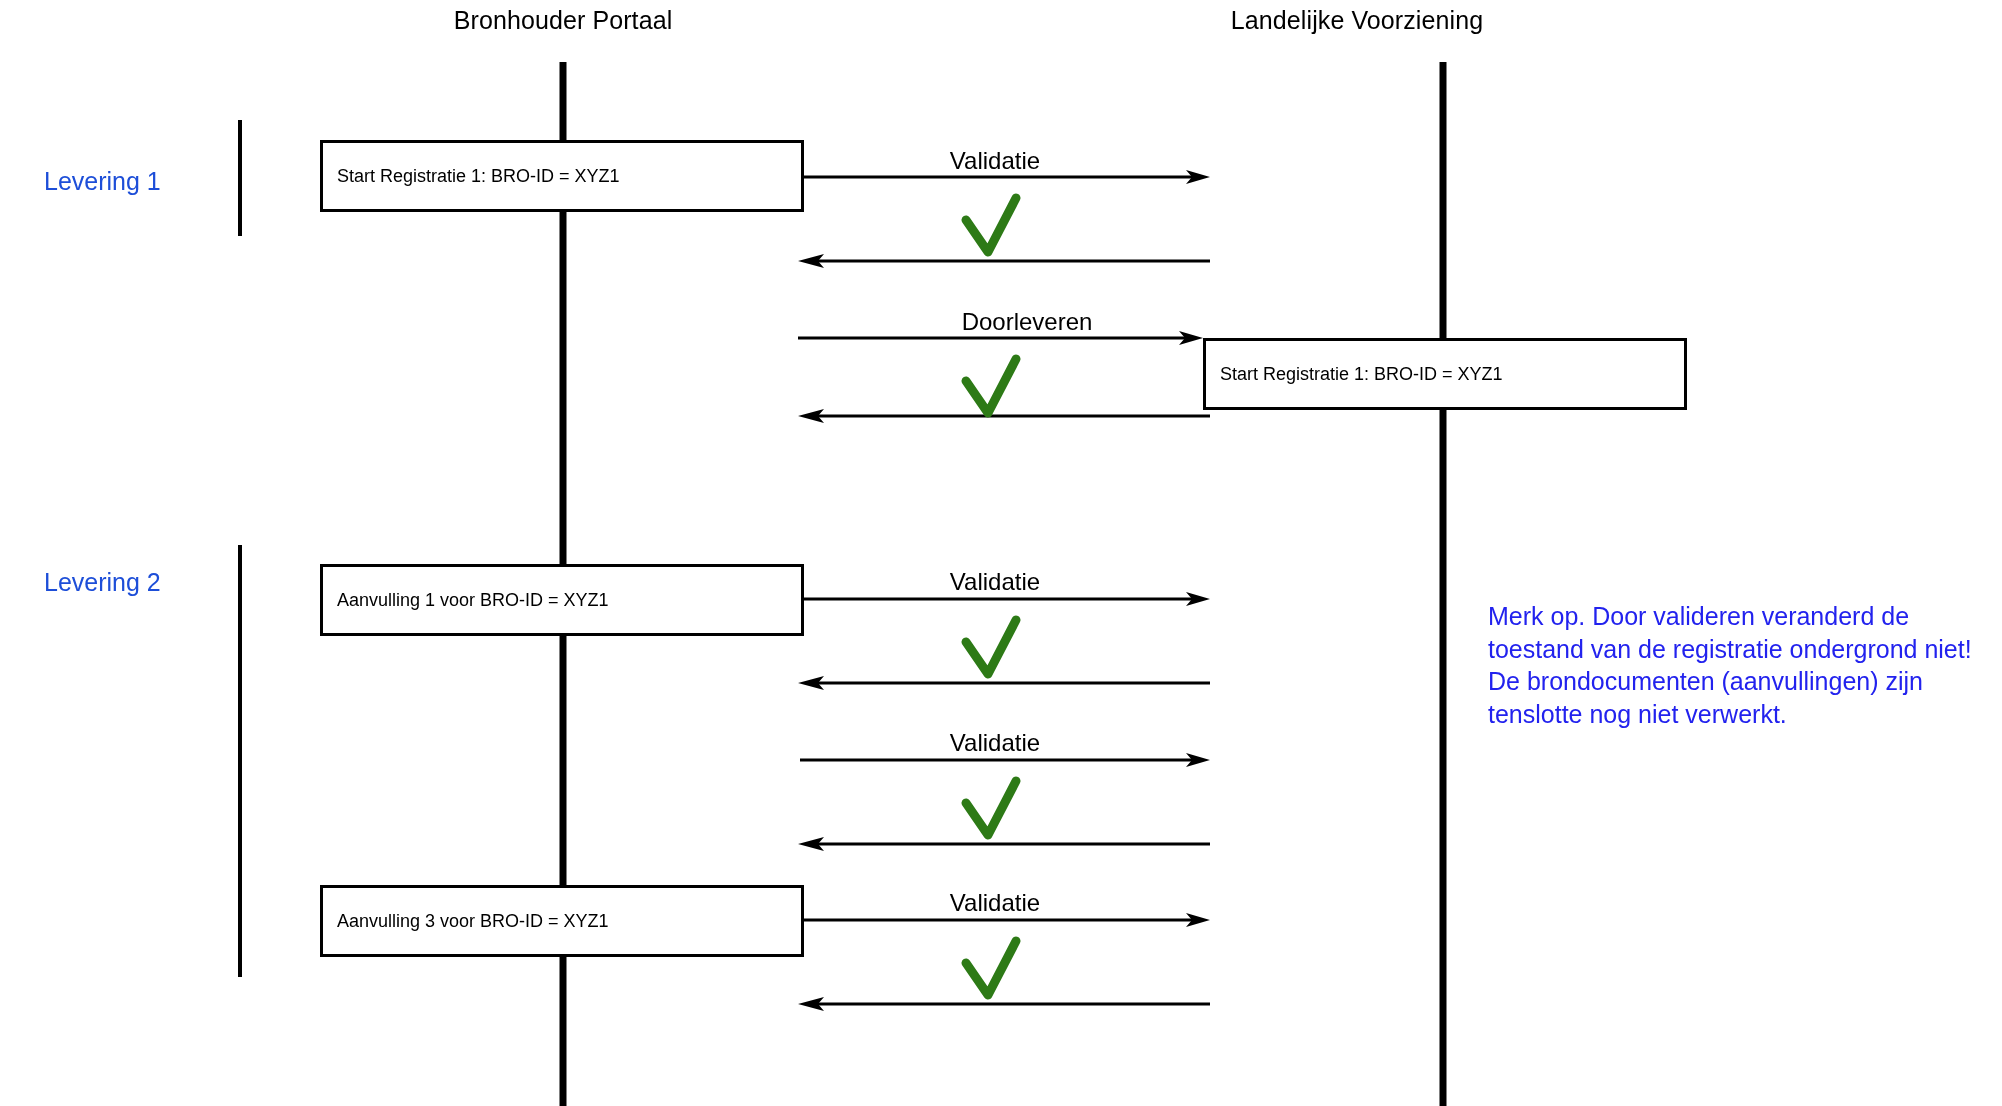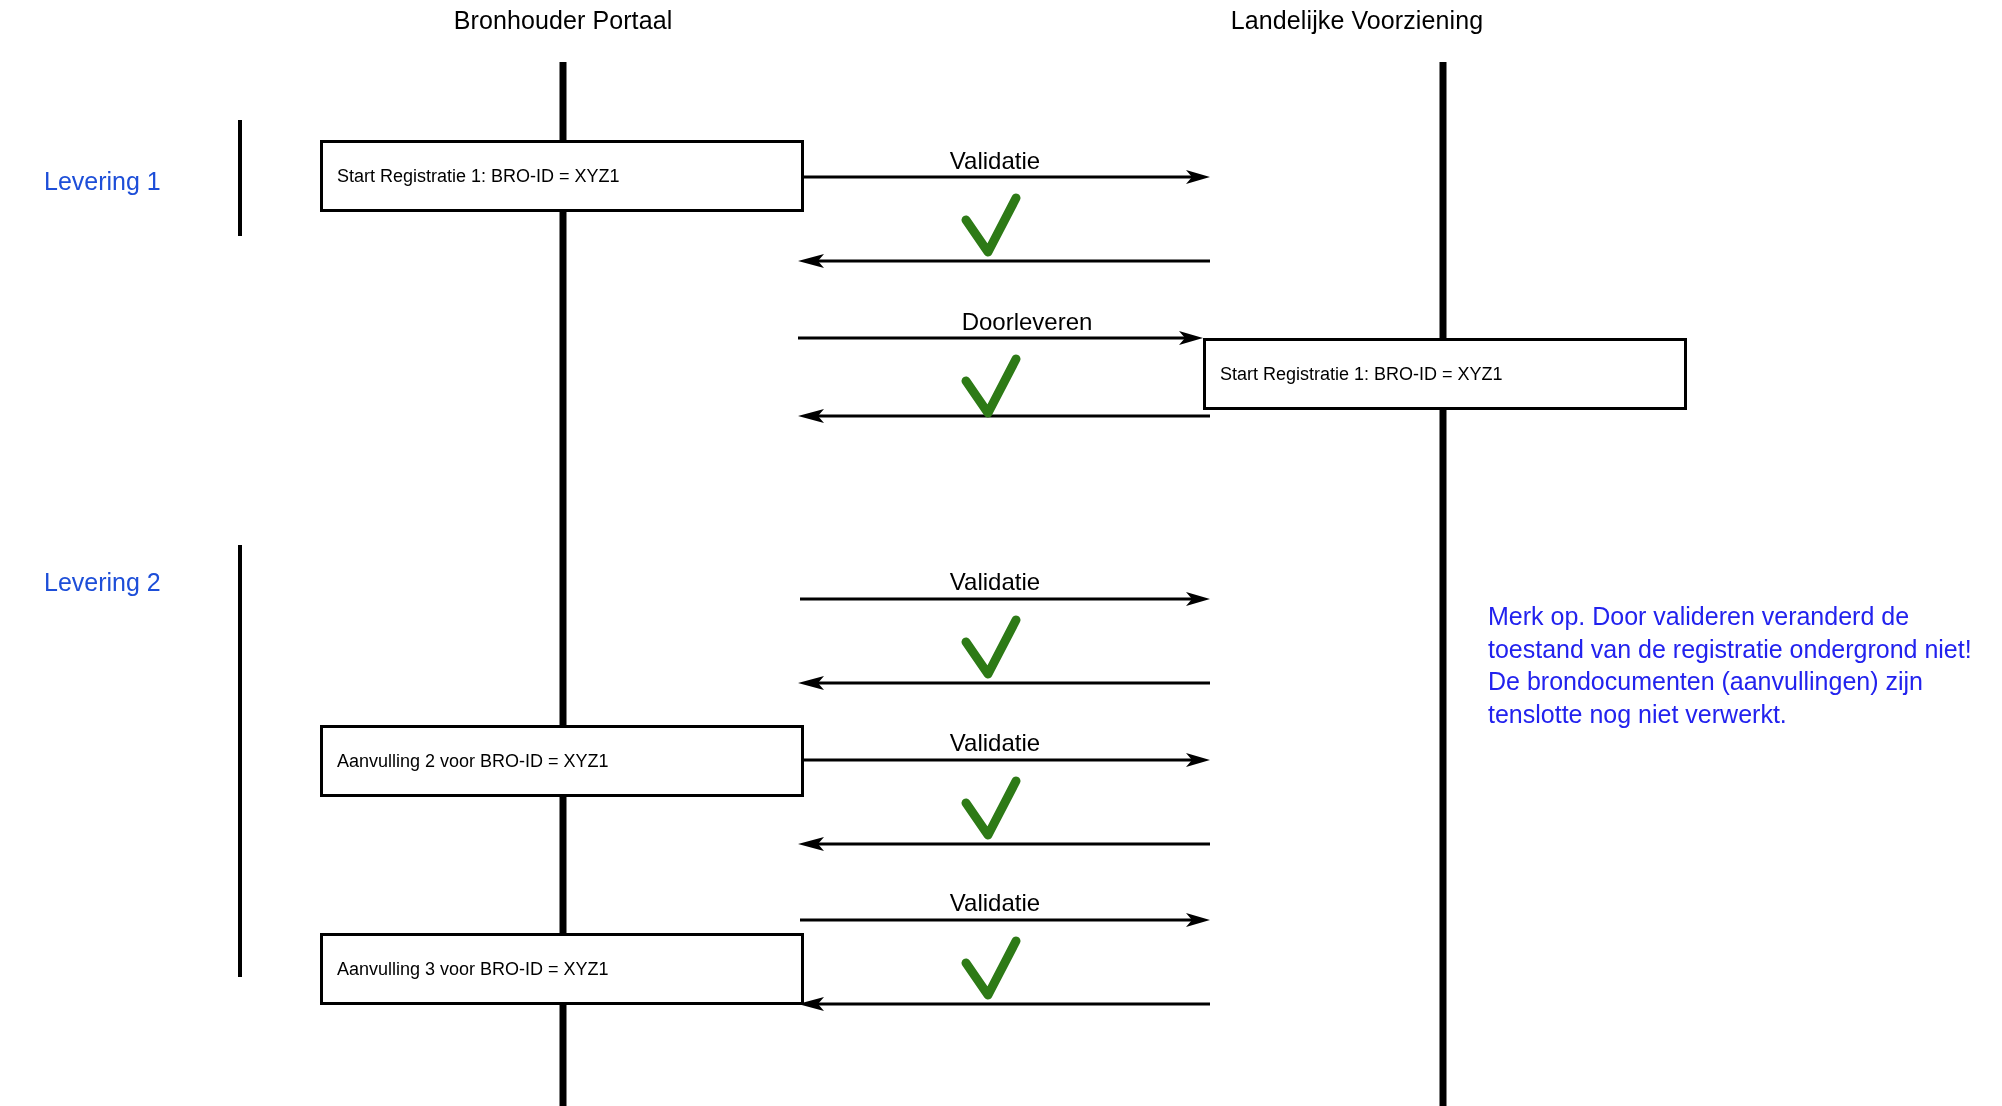--- a/index.html
+++ b/index.html
@@ -98,24 +98,24 @@
   <div class="phase-label" style="left:44px; top:167px;">Levering 1</div>
   <div class="phase-bracket" style="left:238px; top:120px; height:116px;"></div>
 
   <div class="phase-label" style="left:44px; top:568px;">Levering 2</div>
   <div class="phase-bracket" style="left:238px; top:545px; height:432px;"></div>
 
   <div class="msgbox" style="left:320px; top:140px; width:484px; height:72px;">Start Registratie 1: BRO-ID = XYZ1</div>
 
   <div class="msgbox" style="left:1203px; top:338px; width:484px; height:72px;">Start Registratie 1: BRO-ID = XYZ1</div>
 
-
-  <div class="msgbox" style="left:320px; top:725px; width:484px; height:72px;">Aanvulling 2 voor BRO-ID = XYZ1</div>
-
-  <div class="msgbox" style="left:320px; top:885px; width:484px; height:72px;margin-top:48px;">Aanvulling 3 voor BRO-ID = XYZ1</div>
+  <div class="msgbox" style="left:320px; top:564px; width:484px; height:72px;">Aanvulling 1 voor BRO-ID = XYZ1</div>
+
+
+  <div class="msgbox" style="left:320px; top:885px; width:484px; height:72px;">Aanvulling 3 voor BRO-ID = XYZ1</div>
 
   <div class="arrow-label" style="left:995px; top:147px;">Validatie</div>
 
   <div class="arrow-wrap" style="left:800px; top:170px;">
     <svg width="410" height="14" viewBox="0 0 410 14">
       <line x1="0" y1="7" x2="392" y2="7" stroke="#000000" stroke-width="3.2"></line>
       <path d="M410 7 L386 0 L392 7 L386 14 Z" fill="#000000"></path>
     </svg>
   </div>
 

